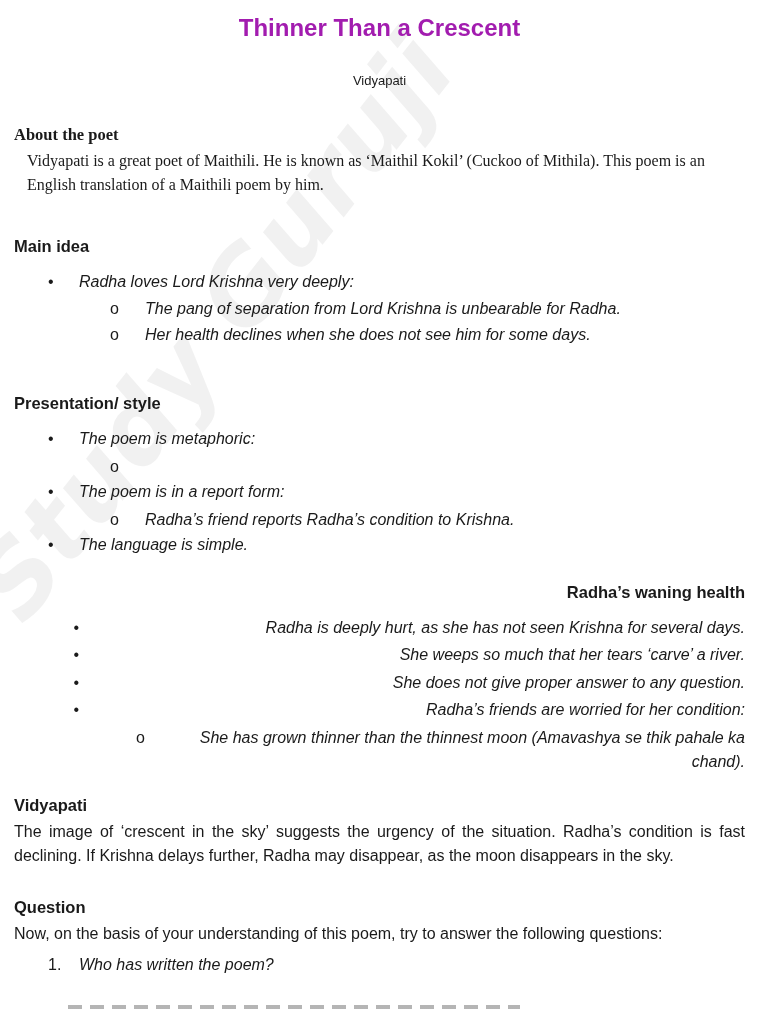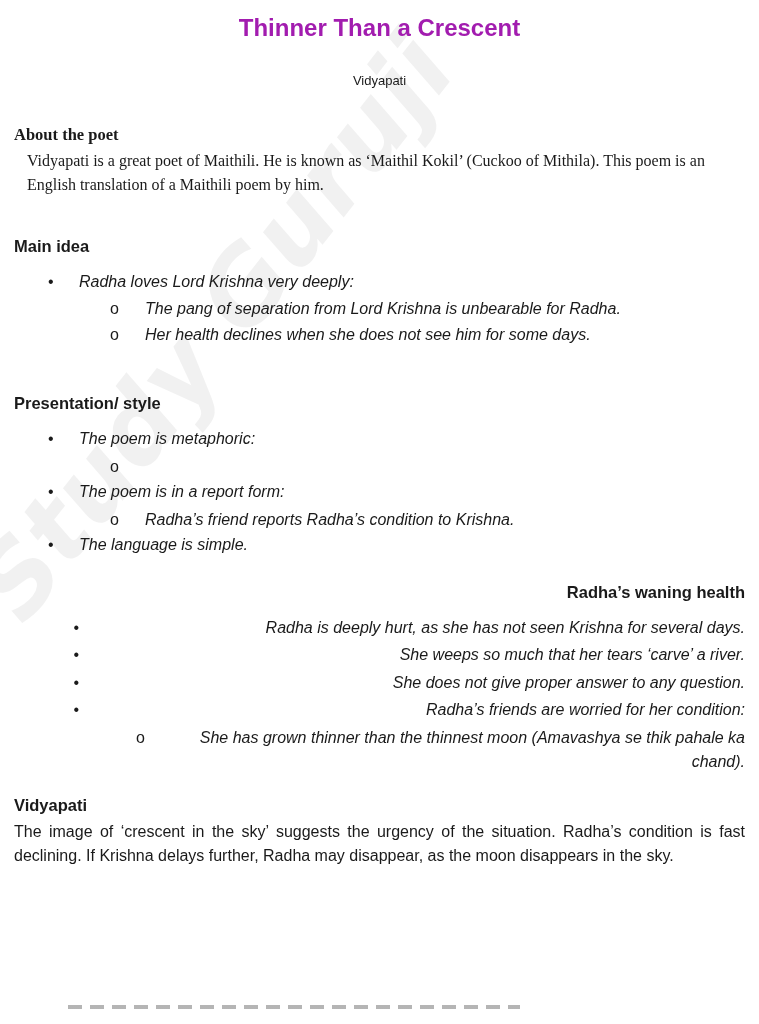--- a/index.html
+++ b/index.html
@@ -139,16 +139,27 @@
         </li>
       </ul>
     </ul>
   </section>
 
   <section class="sec-conclusion">
     <h2 class="sec">Vidyapati</h2>
     <p class="bold-just">The image of ‘crescent in the sky’ suggests the urgency of the situation. Radha’s condition is fast declining. If Krishna delays further, Radha may disappear, as the moon disappears in the sky.</p>
   </section>
 
+  <section class="sec-question">
+    <h2 class="sec">Question</h2>
+    <p class="bold-just">Now, on the basis of your understanding of this poem, try to answer the following questions:</p>
+    <ol class="q">
+      <li class="liq">
+        <span class="mkq">1.</span>
+        <span class="txt">Who has written the poem?</span>
+      </li>
+
+    </ol>
+  </section>
 
 </div>
 
 <div class="clipped-next-line"></div>
 
 </body></html>

